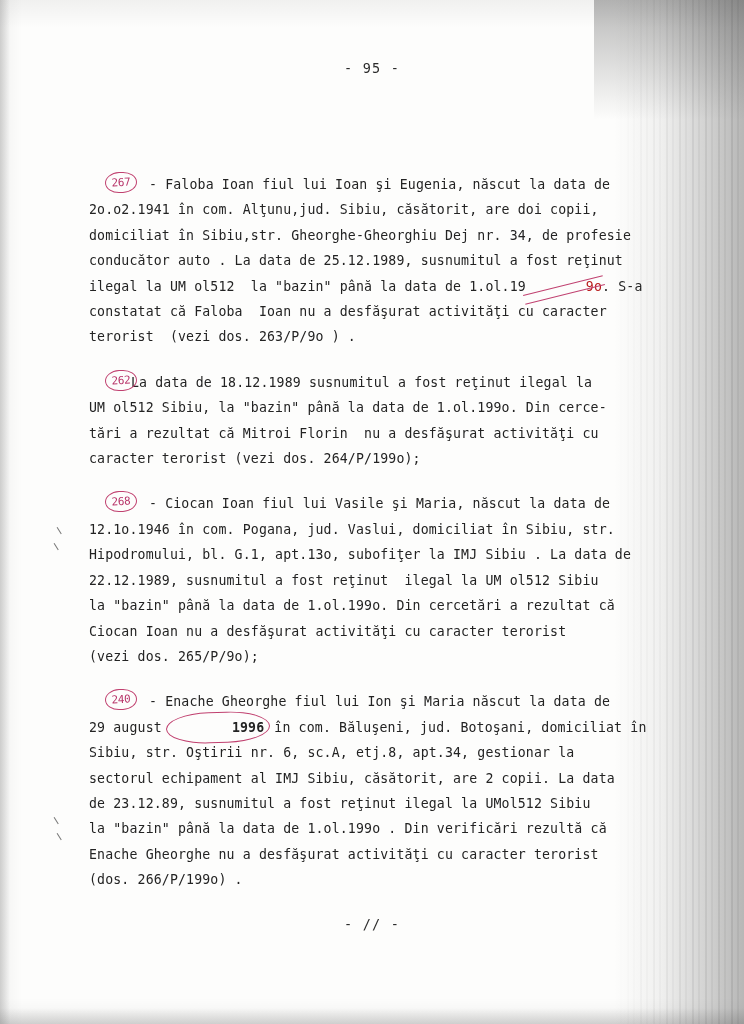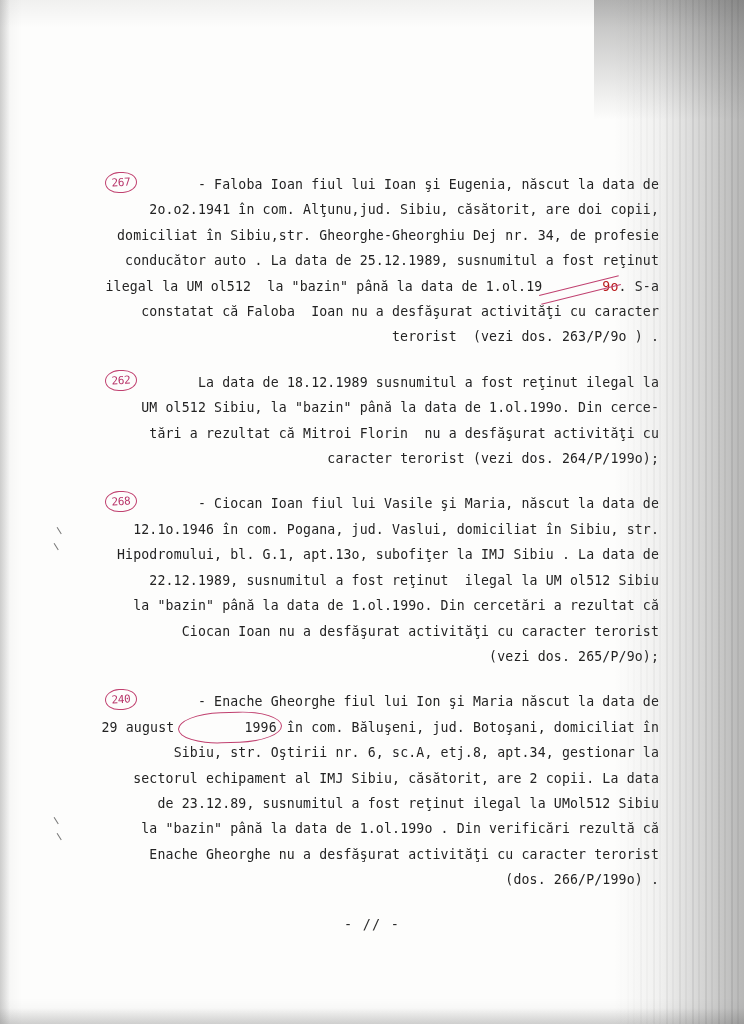--- a/index.html
+++ b/index.html
@@ -142,38 +142,38 @@
     line-height: 25.4px;
     color: #232323;
     letter-spacing: 0.15px;
     white-space: pre-wrap;
   }
   .entry .para {
     padding-left: 0;
   }
   .entry-body {
     padding-left: 0;
-    text-align: right;
   }
   .entry-first {
     text-indent: 60px;
   }
   .para-indent {
     text-indent: 42px;
   }
   .subpara {
     margin-top: 16px;
   }
 
   
   .circled-year {
     position: relative;
     display: inline-block;
     color: #232323;
     padding: 0 2px;
+    font-weight: bold;
   }
   .circled-year::after {
     content: "";
     position: absolute;
     left: -4px;
     top: -3px;
     right: -4px;
     bottom: -3px;
     border: 1.4px solid #c0406f;
     border-radius: 50% / 60%;
@@ -211,20 +211,21 @@
 </head>
 <body>
 
 <div class="page">
   <div class="paper-tint"></div>
   <div class="edge-dark-left"></div>
   <div class="edge-dark-bottom"></div>
 
   <div class="content">
 
+    <div class="page-number">- 95 -</div>
 
     <div class="entries">
 
       <div class="entry">
         <div class="entry-marker">267</div>
         <div class="entry-body">
           <div class="para entry-first">- Faloba Ioan fiul lui Ioan şi Eugenia, născut la data de
 2o.o2.1941 în com. Alţunu,jud. Sibiu, căsătorit, are doi copii,
 domiciliat în Sibiu,str. Gheorghe-Gheorghiu Dej nr. 34, de profesie
 conducător auto . La data de 25.12.1989, susnumitul a fost reţinut

